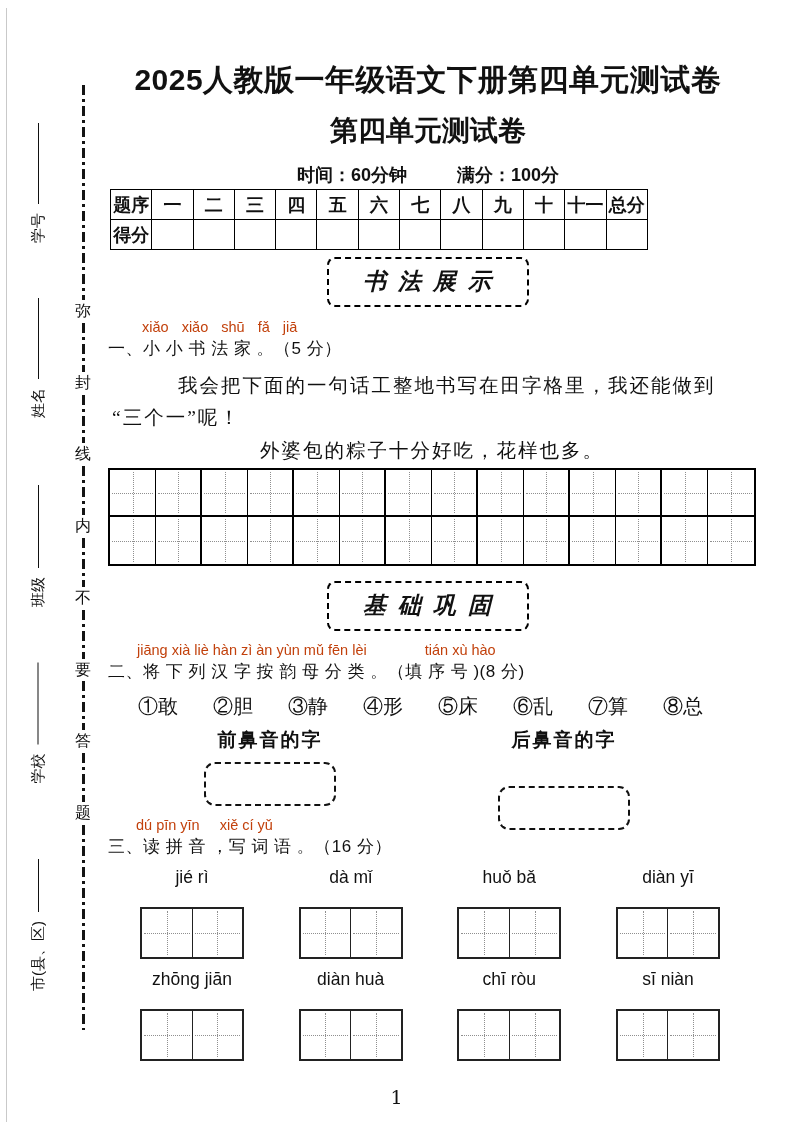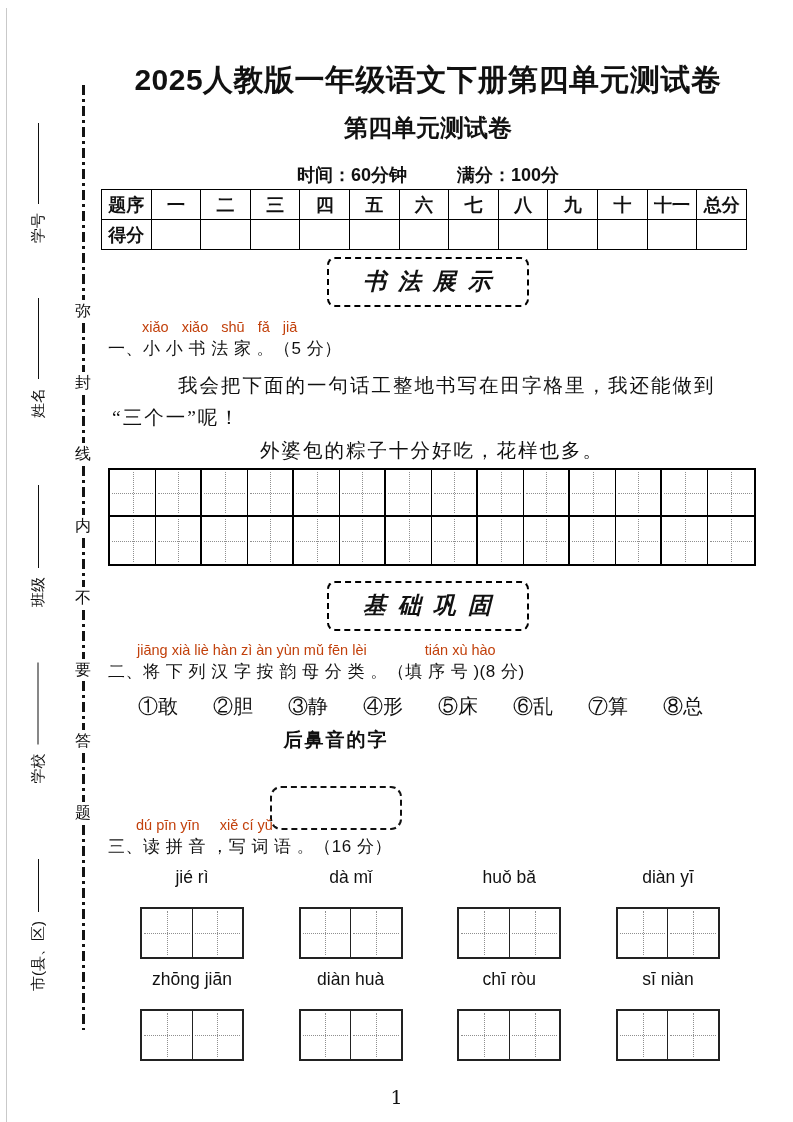--- a/index.html
+++ b/index.html
@@ -28,25 +28,25 @@
   }
   .seal .seg {
     width:3px;
     background:repeating-linear-gradient(to bottom,#141414 0 10px,transparent 10px 14px,#141414 14px 17px,transparent 17px 21px);
   }
   .seal .seg.top { flex:4.4; } .seal .seg.mid { flex:1; } .seal .seg.bot { flex:4.2; }
   .seal .ch { font-size:16px; line-height:1.05; padding:3px 0; color:#111; }
 
   
   .title    { position:absolute; left:100px; top:60px;  width:656px; text-align:center; font-size:30px; font-weight:bold; letter-spacing:0.5px; }
-  .subtitle { position:absolute; left:100px; top:112px; width:656px; text-align:center; font-size:24px; font-weight:bold; }
+  .subtitle { position:absolute; left:100px; top:112px; width:656px; text-align:center; font-size:28px; font-weight:bold; }
   .meta     { position:absolute; left:100px; top:163px; width:656px; display:flex; justify-content:center; gap:50px; font-size:18px; font-weight:bold;align-items:center; }
 
   
-  .score-table { position:absolute; left:101px; top:189px; width:646px; border-collapse:collapse; table-layout:fixed;border-radius:25px; }
+  .score-table { position:absolute; left:110px; top:189px; width:538px; border-collapse:collapse; table-layout:fixed;border-radius:25px; }
   .score-table td { border:1.7px solid #000; height:29px; text-align:center; font-size:18px; font-weight:bold; padding:0; }
 
   
   .banner-wrap { position:absolute; left:100px; width:656px; display:flex; justify-content:center; }
   .banner-wrap.b1 { top:257px; } .banner-wrap.b2 { top:581px; }
   .banner-box {
     border:2.5px dashed #000; border-radius:8px; padding:7px 24px 8px 34px;
     font-family:"Liberation Serif", serif; font-size:23px; font-weight:bold; font-style:italic; letter-spacing:12px;
   }
 
@@ -241,20 +241,24 @@
       <span>①敢</span>
       <span>②胆</span>
       <span>③静</span>
       <span>④形</span>
       <span>⑤床</span>
       <span>⑥乱</span>
       <span>⑦算</span>
       <span>⑧总</span>
     </div>
   <div class="q2-answers">
+    <div class="nasal-col c1">
+      <div class="nasal-label">前鼻音的字</div>
+      <div class="nasal-box"></div>
+    </div>
     <div class="nasal-col c2">
       <div class="nasal-label">后鼻音的字</div>
       <div class="nasal-box"></div>
     </div>
   </div>
 
   <div class="pinyin q3-pinyin">
     <span>dú pīn yīn</span>
     <span>xiě cí yǔ</span>
   </div>

